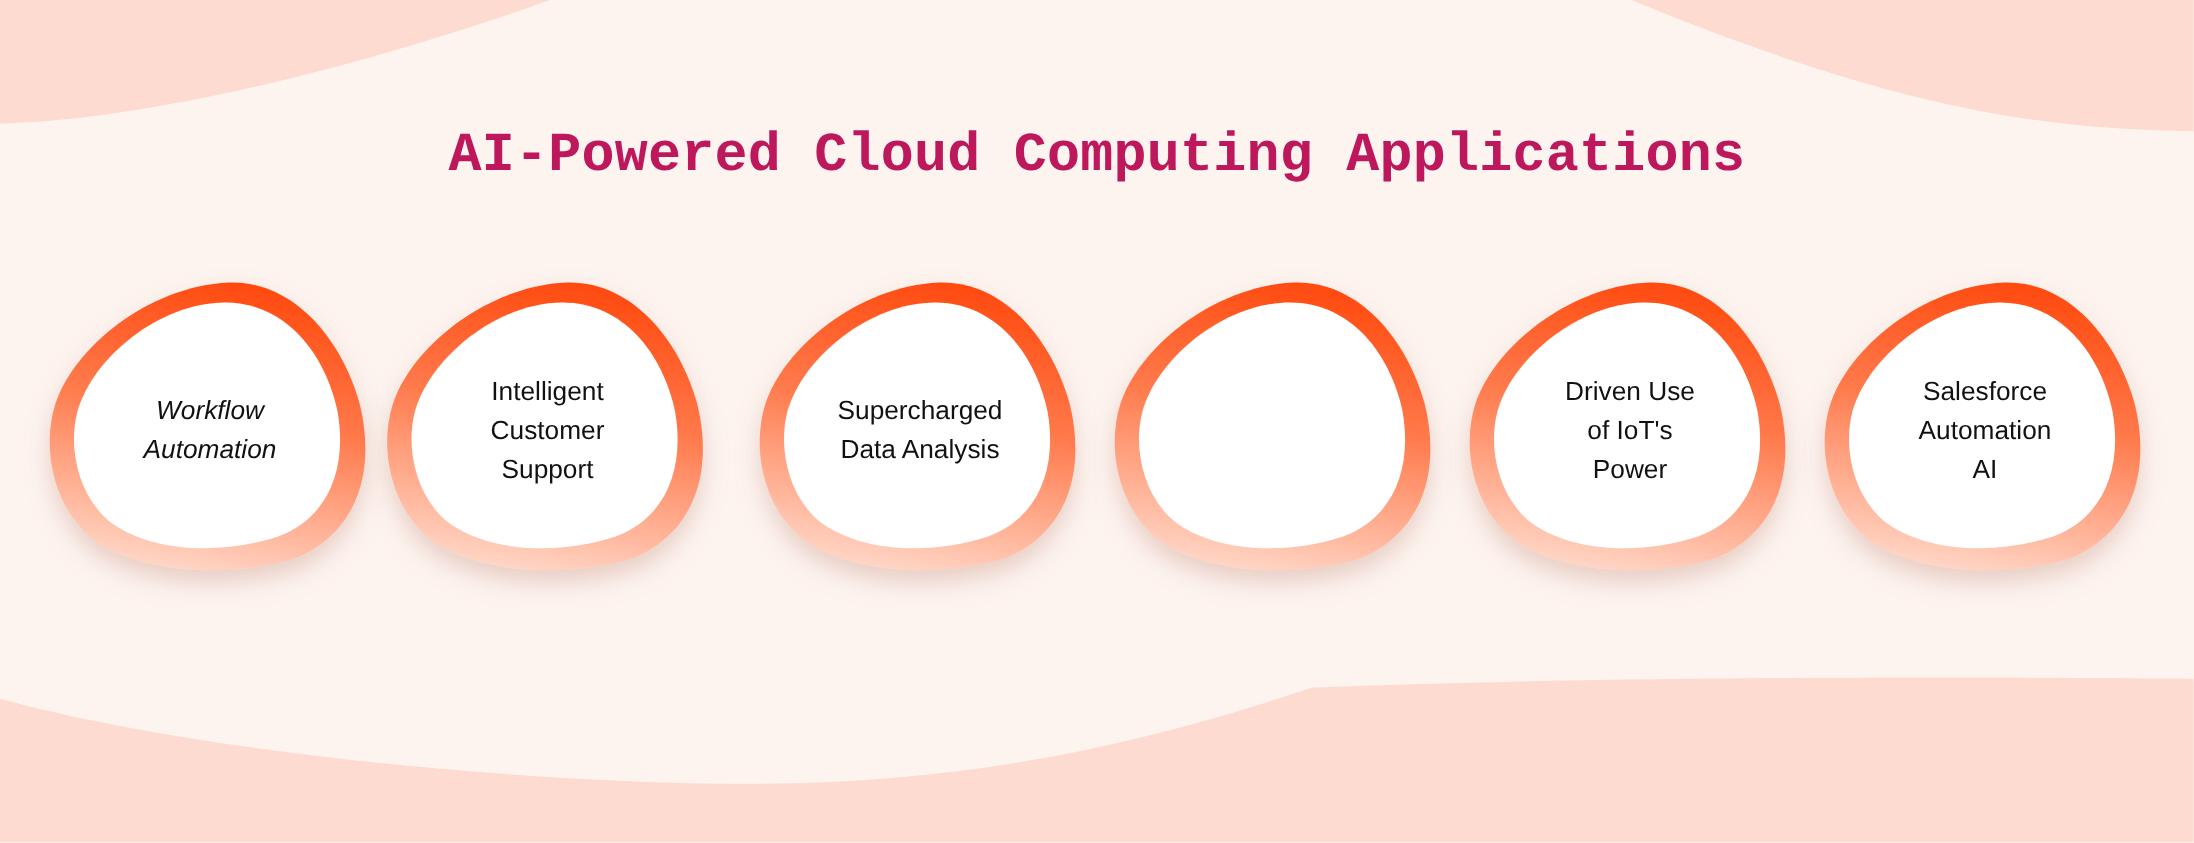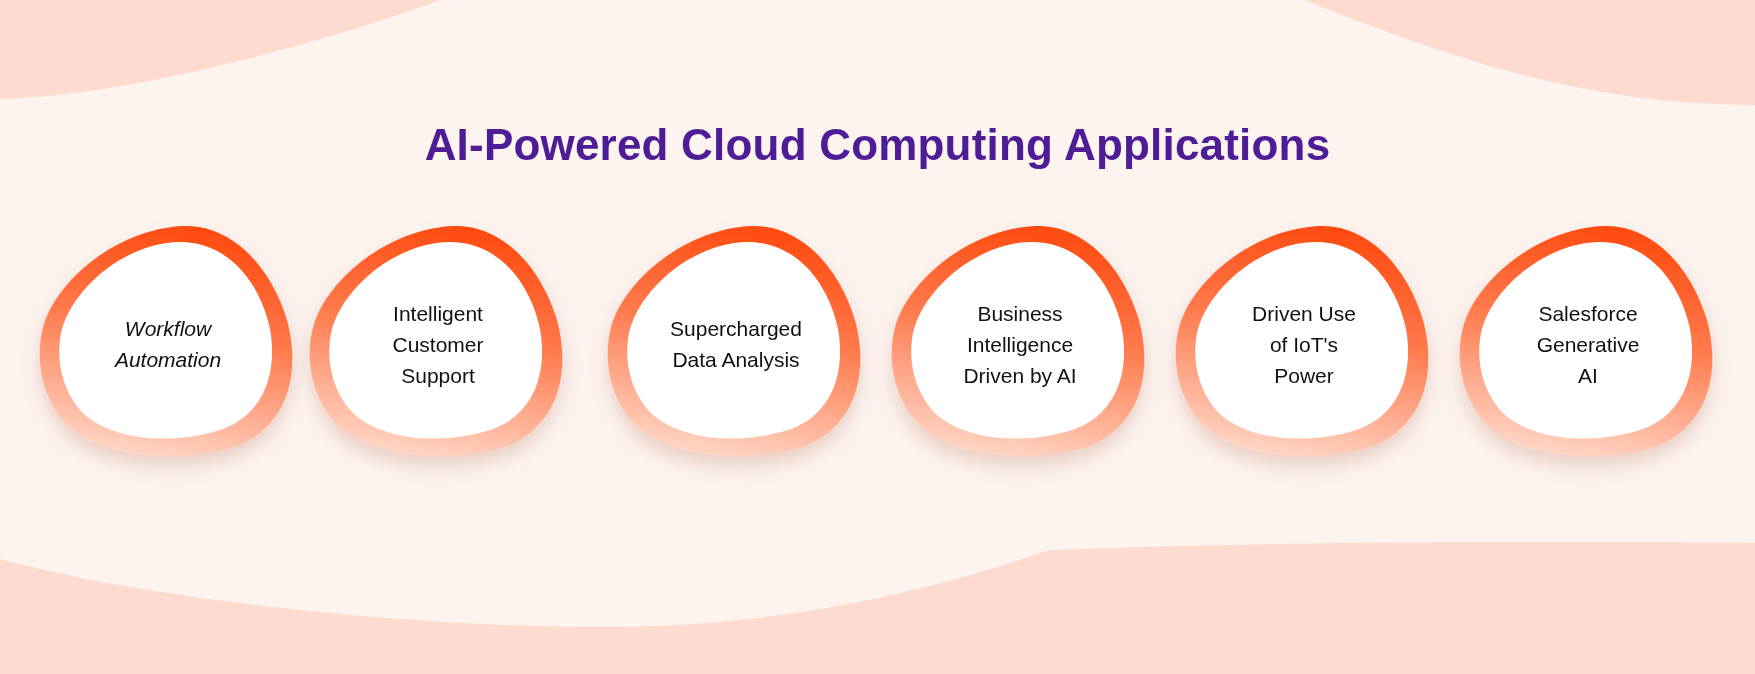--- a/index.html
+++ b/index.html
@@ -4,23 +4,22 @@
 <style>
   html, body { margin:0; padding:0; }
   body {
     width:1755px; height:674px; position:relative; overflow:hidden;
     background:#fdf4f0;
     font-family:"Liberation Sans", sans-serif;
   }
   .bg-waves { position:absolute; left:0; top:0; width:1755px; height:674px; }
   .title {
     position:absolute; left:0; top:100px; width:1755px; text-align:center;
-    font-size:44px; font-weight:bold; color:#4c1d95; letter-spacing:0.2px;
-    font-family:Liberation Sans, sans-serif;
-    margin-top:20px;
+    font-size:44px; font-weight:bold; color:#be185d; letter-spacing:0.2px;
+    font-family:Liberation Mono, monospace;
   }
   .blob {
     position:absolute; top:224px; width:260px; height:236px;
   }
   .blob svg { position:absolute; left:0; top:0; overflow:visible; }
   .blob-label {
     position:absolute; left:40px; top:20px; width:180px; height:200px;
     display:flex; align-items:center; justify-content:center; text-align:center;
     font-size:21px; line-height:31px; color:#111; white-space:pre-line;
     font-family:"Liberation Sans", sans-serif;
@@ -77,36 +76,33 @@
   </svg>
   <div class="blob-label">Supercharged
 Data Analysis</div>
 </div>
 
 <div class="blob" style="left:890px;">
   <svg width="260" height="236">
     <path filter="url(#blobShadow)" fill="url(#ringGrad)" d="M145,2 C195,0 235,45 250,100 C262,150 250,200 200,222 C150,238 80,236 40,210 C8,188 -6,140 6,100 C20,55 80,5 145,2 Z"></path>
     <path fill="#ffffff" d="M142,18 C190,18 222,58 232,105 C240,150 225,190 185,205 C140,220 85,218 52,195 C25,175 16,135 24,105 C36,62 90,18 142,18 Z"></path>
   </svg>
-  <div class="blob-label">Business
-Intelligence
-Driven by AI</div>
 </div>
 
 <div class="blob" style="left:1174px;">
   <svg width="260" height="236">
     <path filter="url(#blobShadow)" fill="url(#ringGrad)" d="M145,2 C195,0 235,45 250,100 C262,150 250,200 200,222 C150,238 80,236 40,210 C8,188 -6,140 6,100 C20,55 80,5 145,2 Z"></path>
     <path fill="#ffffff" d="M142,18 C190,18 222,58 232,105 C240,150 225,190 185,205 C140,220 85,218 52,195 C25,175 16,135 24,105 C36,62 90,18 142,18 Z"></path>
   </svg>
   <div class="blob-label">Driven Use
 of IoT's
 Power</div>
 </div>
 
 <div class="blob" style="left:1458px;">
   <svg width="260" height="236">
     <path filter="url(#blobShadow)" fill="url(#ringGrad)" d="M145,2 C195,0 235,45 250,100 C262,150 250,200 200,222 C150,238 80,236 40,210 C8,188 -6,140 6,100 C20,55 80,5 145,2 Z"></path>
     <path fill="#ffffff" d="M142,18 C190,18 222,58 232,105 C240,150 225,190 185,205 C140,220 85,218 52,195 C25,175 16,135 24,105 C36,62 90,18 142,18 Z"></path>
   </svg>
   <div class="blob-label">Salesforce
-Generative
+Automation
 AI</div>
 </div>
 
 </body></html>

